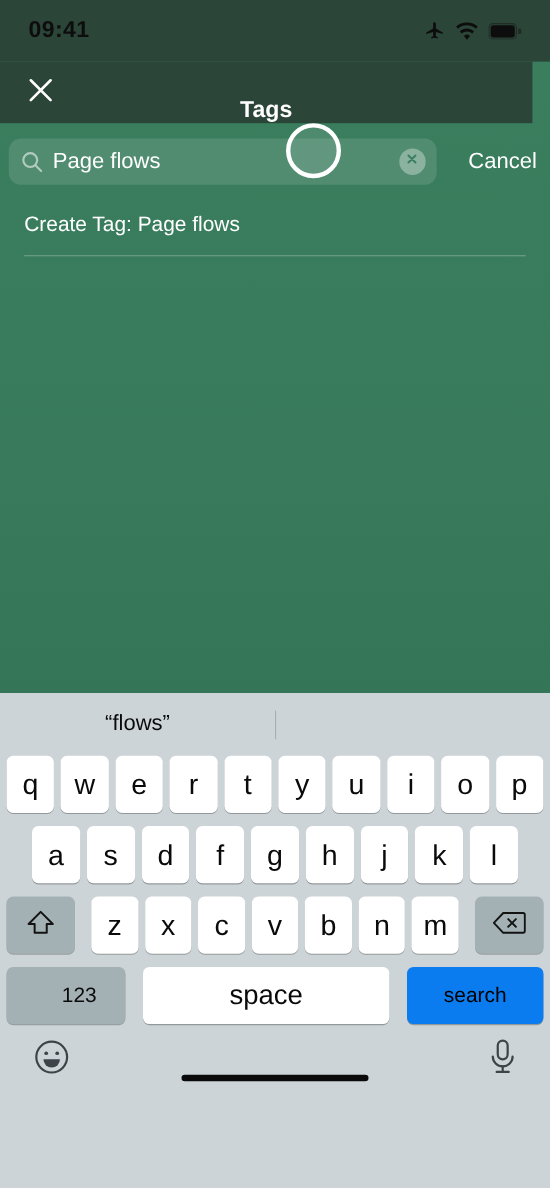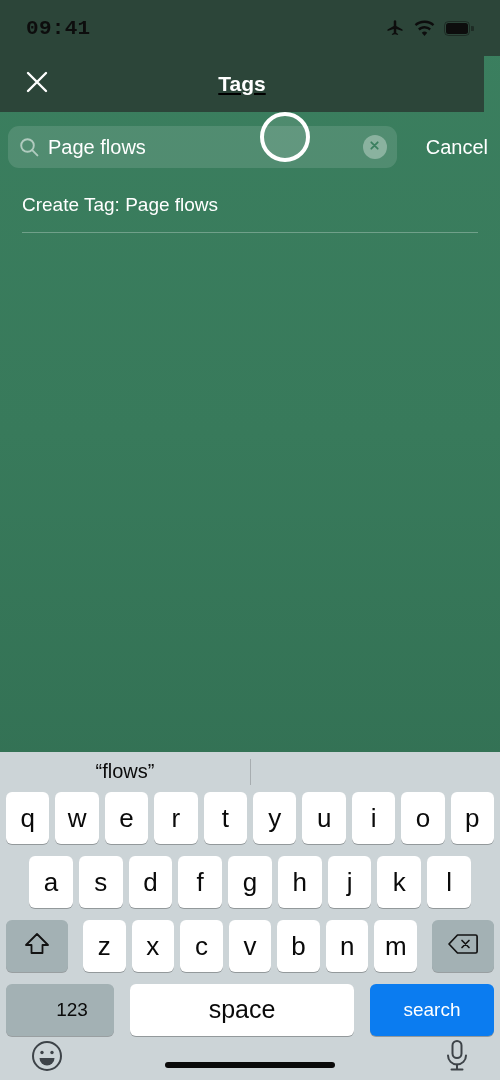--- a/index.html
+++ b/index.html
@@ -15,33 +15,32 @@
     background:linear-gradient(180deg,#3b7f5f 0%,#387a5b 40%,#2f6a4f 100%);
     overflow:hidden;
   }
 
   
   .statusbar {
     position:absolute; top:0; left:0; right:0; height:56px;
     background:#2c4539;
     display:flex; align-items:center; justify-content:space-between;
     padding:0 26px;
-    font-family:Liberation Mono, monospace;
   }
   .sb-time {
     color:#0d0d0d; font-size:21px; font-weight:600; letter-spacing:.3px;
   }
   .sb-icons { display:flex; align-items:center; gap:9px; }
   .sb-icons svg { display:block; }
 
   
   .navbar {
     position:absolute; top:56px; left:0; right:16px; height:56px;
     background:#2c4539;
-    display:flex; align-items:center;text-decoration:underline;
+    display:flex; align-items:flex-end;
   }
   .nav-close {
     position:absolute; left:20px; top:50%; transform:translateY(-50%);
     width:34px; height:34px; display:flex; align-items:center; justify-content:center;
     cursor:pointer;
   }
   .nav-title {
     width:100%; text-align:center;
     color:#ffffff; font-size:21px; font-weight:600;
   }
@@ -90,21 +89,21 @@
   .touch-dot {
     position:absolute; left:260px; top:112px;
     width:50px; height:50px; border-radius:50%;
     border:4px solid #ffffff;
     background:rgba(255,255,255,0.10);
     pointer-events:none;
   }
 
   
   .keyboard {
-    position:absolute; left:0; right:0; bottom:0; height:328px;
+    position:absolute; left:0; right:0; bottom:0; height:450px;
     background:#ccd4d7;
     display:flex; flex-direction:column;
   }
   .suggestbar {
     height:57px; display:flex; align-items:center;
     position:relative;
   }
   .suggest {
     flex:1; text-align:center; color:#0a0a0a;
     font-size:20px; position:relative; cursor:pointer;
@@ -135,21 +134,21 @@
   }
   .key.gray {
     background:#a3b1b4;
     box-shadow:0 1px 0 rgba(0,0,0,0.25);
   }
   .key.wide-mod { flex:0 0 62px; margin-right:12px; }
   .key.wide-mod-r { flex:0 0 62px; margin-left:12px; }
   .key.num { flex:0 0 108px; font-size:19px; margin-right:8px;padding-left:24px; }
   .key.space { flex:1; font-size:25px; margin:0 8px; }
   .key.search {
-    flex:0 0 124px; background:#0b7cf0; color:#ffffff;
+    flex:0 0 124px; background:#0b7cf0; color:#000000;
     font-size:19px; margin-left:8px;
   }
 
   
   .utilbar {
     height:64px; display:flex; align-items:center;
     justify-content:space-between; padding:0 30px;
     position:relative;
   }
   .util-ico { cursor:pointer; display:flex; }

